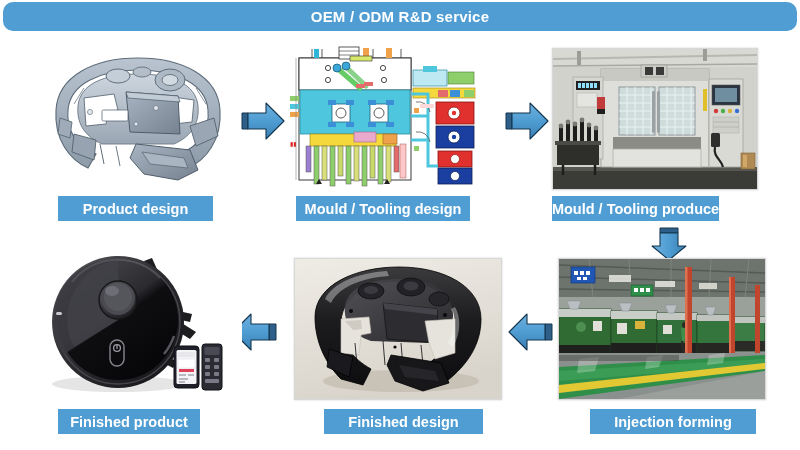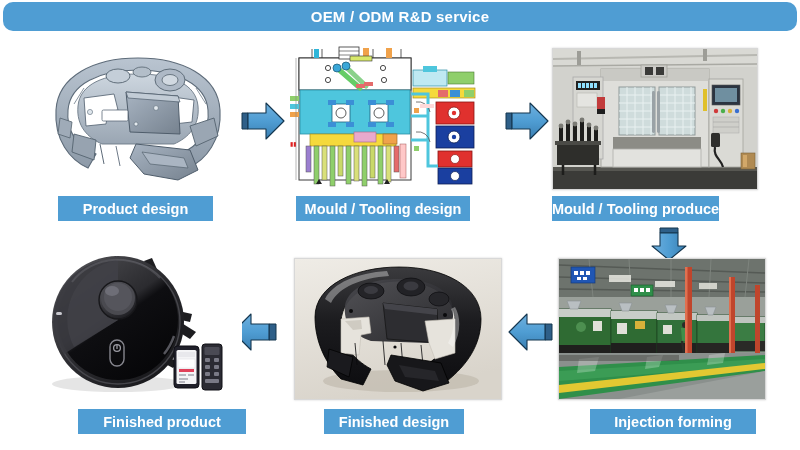--- a/index.html
+++ b/index.html
@@ -578,21 +578,21 @@
     <g opacity="0.35" fill="#ffffff">
       <path d="M30 40 C38 24 62 14 92 12 L94 17 C66 19 44 28 36 44 Z"></path>
       <path d="M160 48 C166 58 166 74 158 88 L153 84 C160 72 160 58 156 50 Z"></path>
     </g>
 
     <circle cx="56" cy="52" r="2" fill="#0a0a0c"></circle>
     <circle cx="150" cy="56" r="2" fill="#0a0a0c"></circle>
     <circle cx="100" cy="88" r="1.6" fill="#0a0a0c"></circle>
   </svg>
 </div>
-<div class="caption" id="cap-finished-design" style="left:324px; top:409px; width:140px;justify-content:center;">
+<div class="caption" id="cap-finished-design" style="left:324px; top:409px; width:159px;justify-content:center;">
   <span>Finished design</span>
 </div>
 
 <div class="arrow" id="arrow-5" style="left:230px; top:310px;">
   <svg width="48" height="44" viewBox="0 0 48 44">
     <path d="M39 14 L46 14 L46 30 L39 30 Z" fill="#2e5f88" stroke="#14364f" stroke-width="1"></path>
     <path d="M39 14 L21 14 L21 4 L3 22 L21 40 L21 30 L39 30 Z" fill="url(#arLeft)" stroke="#14364f" stroke-width="1.1" stroke-linejoin="round"></path>
   </svg>
 </div>
 
@@ -677,15 +677,15 @@
         <rect x="180" y="106" width="5" height="4" rx="1"></rect>
         <rect x="171" y="113" width="5" height="4" rx="1"></rect>
         <rect x="180" y="113" width="5" height="4" rx="1"></rect>
         <rect x="171" y="120" width="5" height="4" rx="1"></rect>
         <rect x="180" y="120" width="5" height="4" rx="1"></rect>
         <rect x="171" y="127" width="14" height="4" rx="1"></rect>
       </g>
     </g>
   </svg>
 </div>
-<div class="caption" id="cap-finished-product" style="left:58px; top:409px; width:168px;margin-left:20px;">
+<div class="caption" id="cap-finished-product" style="left:58px; top:409px; width:142px;">
   <span>Finished product</span>
 </div>
 
 </body></html>

